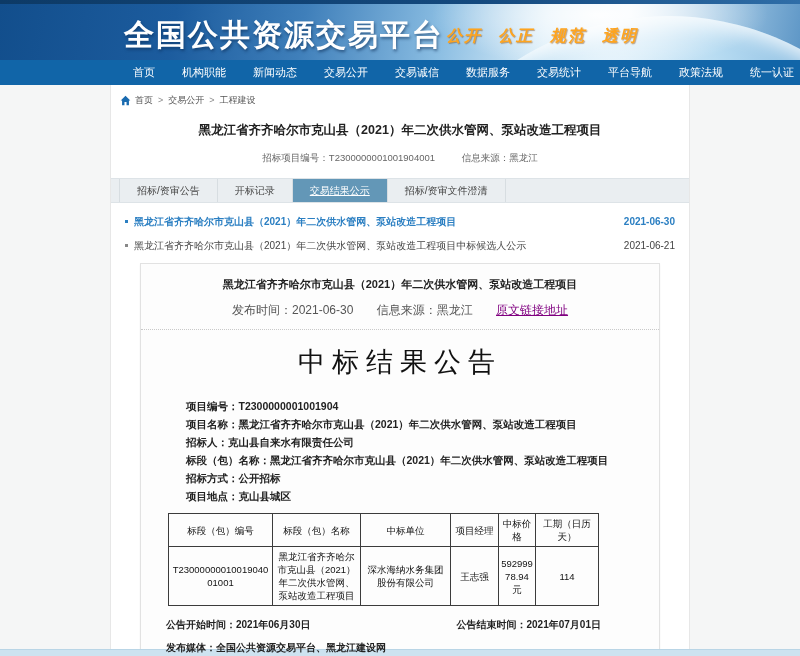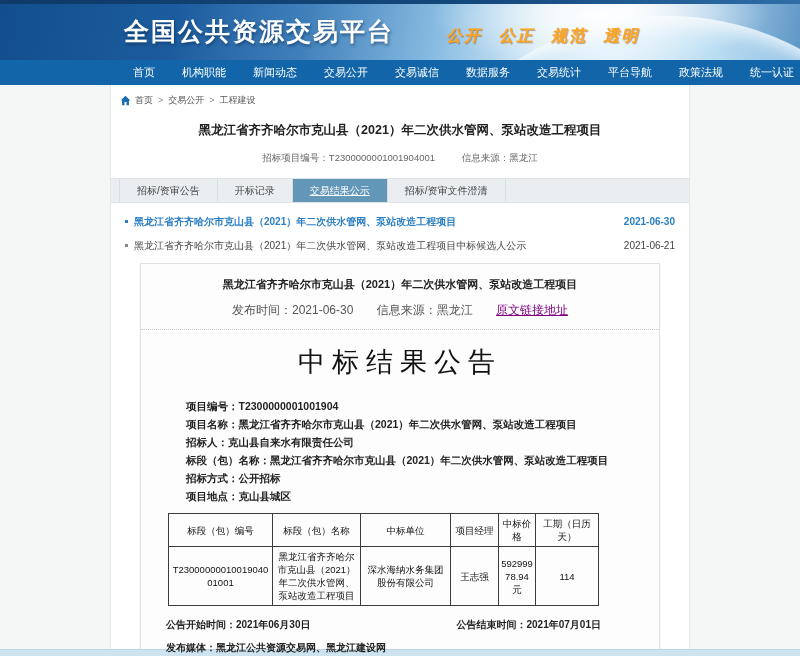--- a/index.html
+++ b/index.html
@@ -9,24 +9,24 @@
   
   .banner { position:relative; width:800px; height:60px; overflow:hidden;
     background:linear-gradient(100deg,#124e8c 0%,#1c5c9e 22%,#3f7fba 38%,#8abde2 55%,#d8ecf8 68%,#eef7fd 78%,#9cc4e2 90%,#5d96c6 100%); }
   .banner-topline { position:absolute; top:0; left:0; width:100%; height:4px;
     background:linear-gradient(90deg,#0d3a66 0%,#14497e 60%,#2f6ea8 100%); }
   .globe { position:absolute; left:388px; top:16px; width:560px; height:560px; border-radius:50%;
     background:radial-gradient(circle at 40% 12%, #eaf6fd 0%, #b8dcf2 18%, #7fb5dd 38%, #4c88bd 62%, #2c6499 85%);
     box-shadow:inset 0 8px 18px rgba(255,255,255,.8); }
   .glare { position:absolute; left:430px; top:-40px; width:340px; height:110px; border-radius:50%;
     background:radial-gradient(ellipse at center, rgba(255,255,255,.95) 0%, rgba(255,255,255,0) 70%); }
-  .site-title { position:absolute; left:124px; top:15px; font-size:25px; font-weight:bold; color:#ffffff;
+  .site-title { position:absolute; left:124px; top:15px; font-size:30px; font-weight:bold; color:#ffffff;
     letter-spacing:2px; text-shadow:1px 2px 3px rgba(10,40,80,.55); }
   .slogan { position:absolute; left:446px; top:26px; font-size:16px; font-weight:bold; font-style:italic;
-    color:#ffa41d; letter-spacing:2px; word-spacing:10px; text-shadow:1px 1px 1px rgba(120,60,0,.45); }
+    color:#ffa41d; letter-spacing:2px; word-spacing:10px; text-shadow:1px 1px 1px rgba(120,60,0,.45);font-family:Liberation Serif, serif; }
 
   
   .navbar { width:800px; height:25px; background:#1165a8; display:flex; align-items:center; padding-left:133px; }
   .nav-item { color:#ffffff; font-size:11px; margin-right:27px; cursor:pointer; white-space:nowrap; }
 
   
   .container { width:580px; margin-left:110px; background:#ffffff; height:564px;
     border-left:1px solid #e7e7e7; border-right:1px solid #e7e7e7; padding-top:8px; }
 
   .breadcrumb { display:flex; align-items:center; padding-left:9px; font-size:9px; color:#555; height:14px; }
@@ -201,19 +201,19 @@
           <td>114</td>
         </tr>
       </tbody>
     </table>
 
     <div class="ann-foot">
       <div class="foot-row1">
         <span><span>公告开始时间：</span><span>2021年06月30日</span></span>
         <span><span>公告结束时间：</span><span>2021年07月01日</span></span>
       </div>
-      <div class="foot-line"><span>发布媒体：</span><span>黑龙江公共资源交易网、黑龙江建设网</span></div>
+      <div class="foot-line"><span>发布媒体：</span><span>全国公共资源交易平台、黑龙江建设网</span></div>
       <div class="foot-line"><span>其他说明：</span></div>
     </div>
   </div>
 </div>
 
 <div class="bottom-strip"></div>
 
 </body></html>

